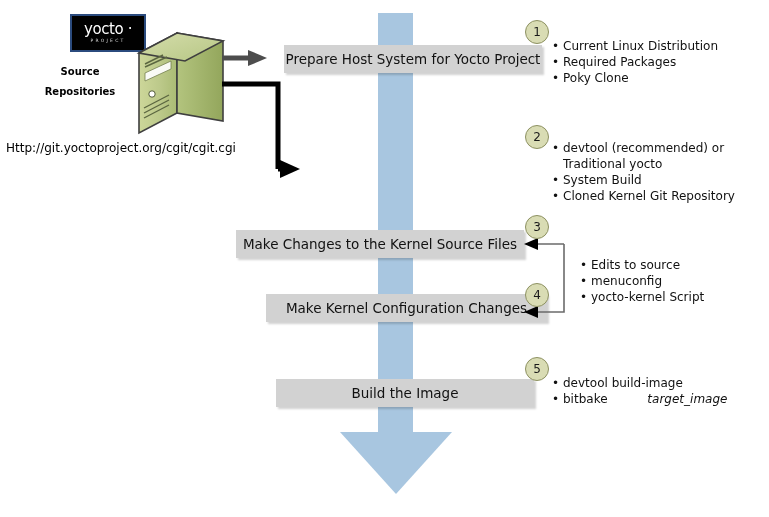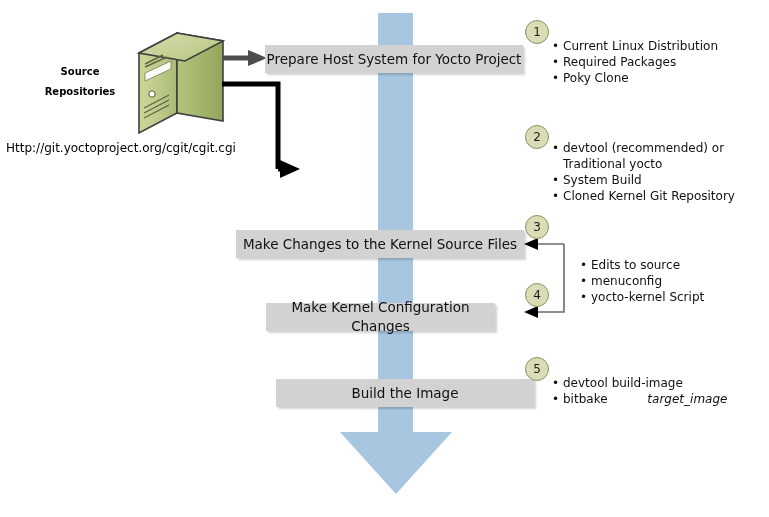--- a/index.html
+++ b/index.html
@@ -88,24 +88,24 @@
     background: #d2d2d2;
     color: #111111;
     font-size: 13.5px;
     display: flex;
     align-items: center;
     justify-content: center;
     text-align: center;
     box-shadow: 2px 2px 2px rgba(0,0,0,0.18);
     line-height: 19px;
   }
-  #box-1 { left: 265px; top: 45px;  width: 258px; height: 28px; }
+  #box-1 { left: 284px; top: 45px;  width: 258px; height: 28px; }
   #box-2 { left: 292px; top: 148px; width: 232px; height: 44px; }
   #box-3 { left: 236px; top: 230px; width: 288px; height: 28px; }
-  #box-4 { left: 266px; top: 303px; width: 229px; height: 28px; }
+  #box-4 { left: 266px; top: 294px; width: 281px; height: 28px; }
   #box-5 { left: 268px; top: 379px; width: 258px; height: 28px; margin-left: 8px; }
 
   
   .step-circle {
     width: 24px; height: 24px;
     border-radius: 50%;
     background: #d9dcb4;
     border: 1.5px solid #8d9162;
     box-sizing: border-box;
     display: flex;
@@ -148,20 +148,24 @@
   svg { display: block; }
 </style>
 </head>
 <body>
 
 <div id="canvas">
 
   <div class="abs" id="flow-spine"></div>
   <div class="abs" id="flow-arrowhead"></div>
 
+  <div class="abs" id="yocto-logo">
+    <span class="y-main">yocto ·</span>
+    <span class="y-sub">PROJECT</span>
+  </div>
 
   <div class="abs" id="source-label">
     <div>Source</div>
     <div>Repositories</div>
   </div>
 
   <div class="abs" id="repo-url">Http://git.yoctoproject.org/cgit/cgit.cgi</div>
 
   <div class="abs" id="server">
     <svg width="96" height="108" viewBox="0 0 96 108">

